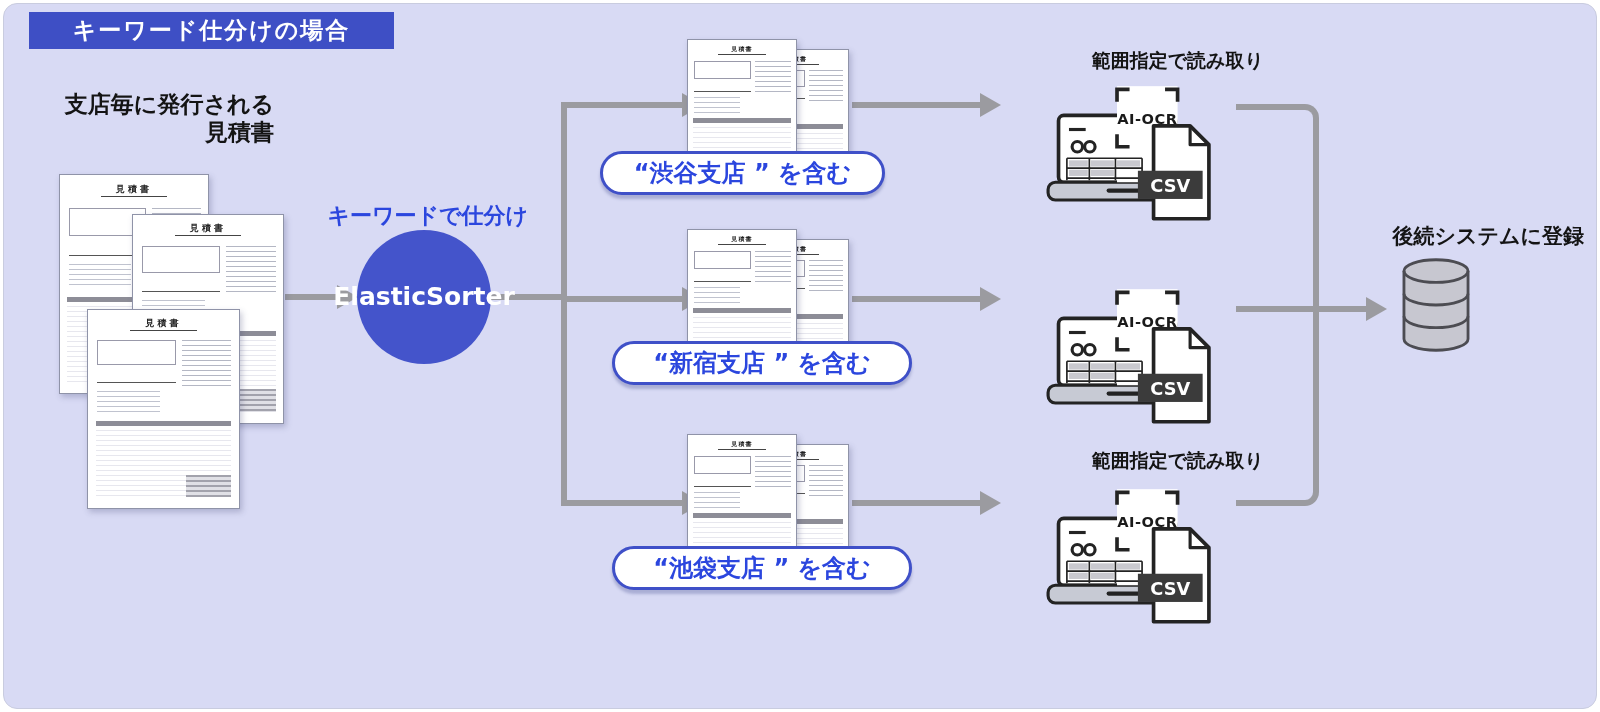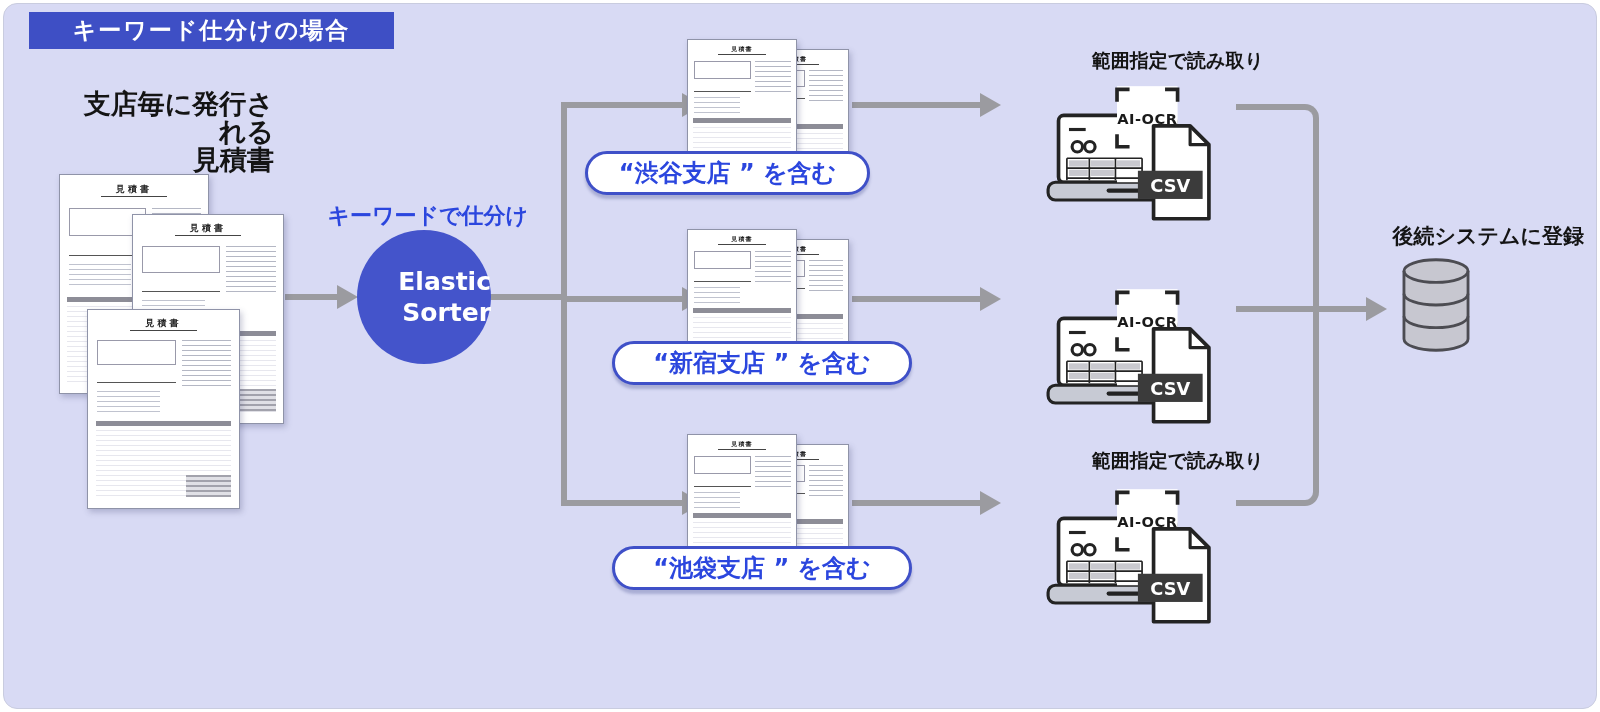--- a/index.html
+++ b/index.html
@@ -25,21 +25,21 @@
   }
   
   .banner{
     position:absolute;left:25px;top:8px;width:365px;height:37px;
     background:var(--primary-blue);
     display:flex;align-items:center;justify-content:center;
     color:#fff;font-weight:bold;font-size:23px;letter-spacing:2px;z-index:3;
   }
   
   .lbl{position:absolute;text-align:right;font-weight:bold;color:#141414;z-index:2;}
-  .source-caption{left:55px;top:86px;width:215px;font-size:27px;line-height:28px;}
+  .source-caption{left:55px;top:86px;width:215px;font-size:23px;line-height:28px;}
   .keyword-label{left:299px;top:197px;width:225px;font-size:22px;color:var(--text-blue);}
   .ocr-label{font-size:19px;width:270px;}
   .ocr-label .hl-blue{color:var(--text-blue);}
   .dest-label{left:1330px;top:218px;width:250px;font-size:21px;}
   .footer-caption{
     left:180px;top:626px;width:1180px;font-size:33px;color:var(--caption-blue);
     text-shadow:1px 1px 0 rgba(160,155,235,.55);letter-spacing:1px;
   }
   
   .h-line,.v-line{position:absolute;background:var(--arrow-gray);z-index:1;}
@@ -57,22 +57,22 @@
     border-top-right-radius:14px;z-index:1;
   }
   .l-bottom{
     position:absolute;left:1232px;top:302px;width:83px;height:200px;
     border-bottom:6px solid var(--arrow-gray);border-right:6px solid var(--arrow-gray);
     border-bottom-right-radius:14px;z-index:1;
   }
   
   .sorter-circle{
     position:absolute;left:353px;top:226px;width:134px;height:134px;border-radius:50%;
-    background:var(--circle-blue);display:flex;flex-direction:column;
-    align-items:flex-end;justify-content:center;z-index:2;
+    background:var(--circle-blue);display:flex;
+    align-items:center;justify-content:center;z-index:2;
     color:#fff;font-weight:bold;font-size:25px;line-height:1.25;
   }
   
   .pill{
     position:absolute;height:44px;background:#fff;
     border:3px solid var(--pill-border-blue);border-radius:23px;
     box-shadow:0 4px 3px rgba(100,108,165,.4);
     display:flex;align-items:center;justify-content:center;
     color:var(--text-blue);font-weight:bold;font-size:24px;z-index:4;
   }
@@ -259,21 +259,21 @@
   <div class="md-title">見積書</div>
   <div class="md-box"></div>
   <div class="md-addr"></div>
   <div class="md-amount"></div>
   <div class="md-meta"></div>
   <div class="md-table"></div>
   <div class="md-total"></div>
 </div>
   </div>
 
-  <div class="pill" style="left:581px;top:147px;width:285px;">
+  <div class="pill" style="left:596px;top:147px;width:285px;">
     <span>“渋谷支店 ” を含む</span>
   </div>
   <div class="pill" style="left:608px;top:542px;width:300px;">
     <span>“池袋支店 ” を含む</span>
   </div>
   <div class="pill" style="left:608px;top:337px;width:300px;">
     <span>“新宿支店 ” を含む</span>
   </div>
 
   <div class="h-arrow" style="left:848px;top:98px;width:128px;"></div>

